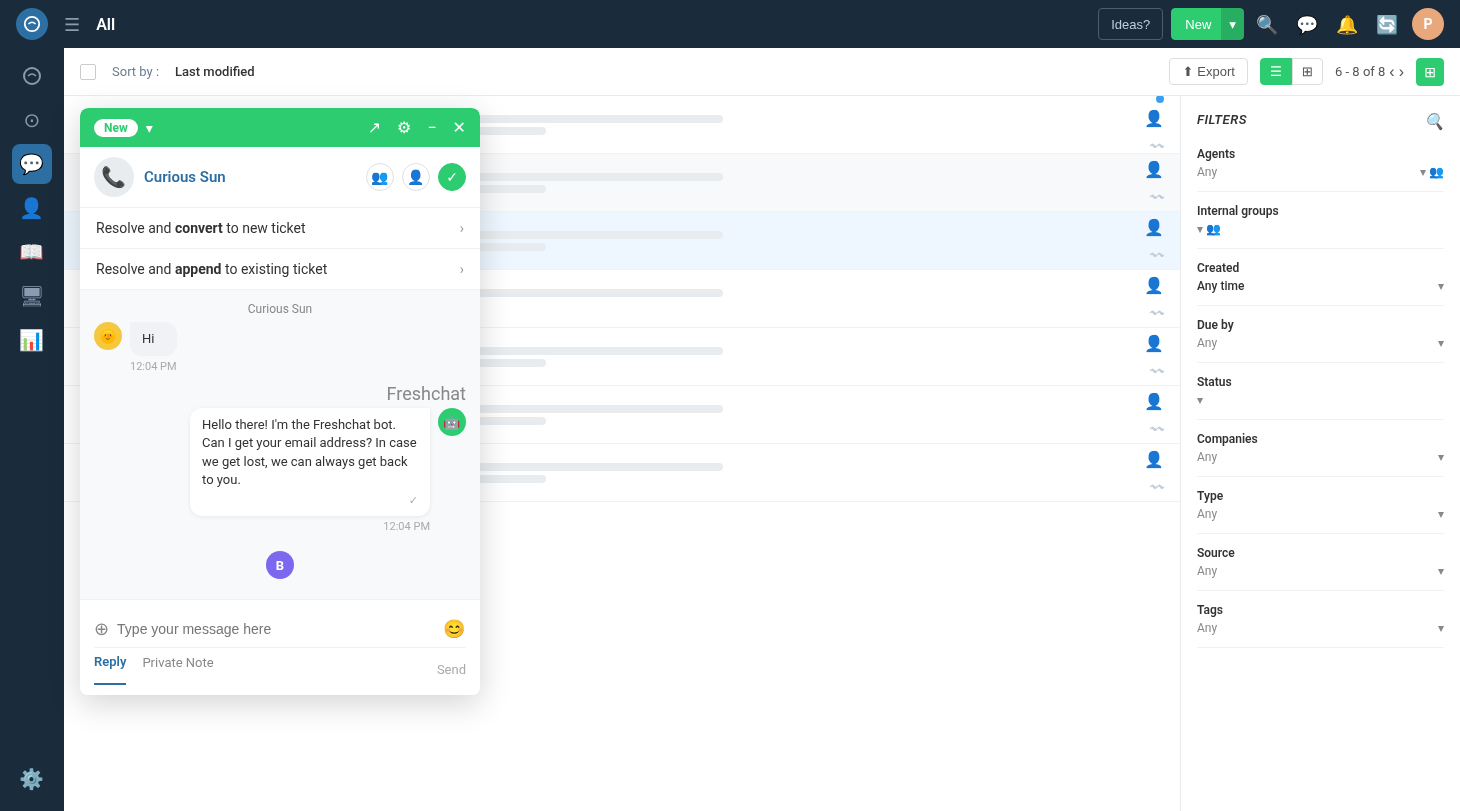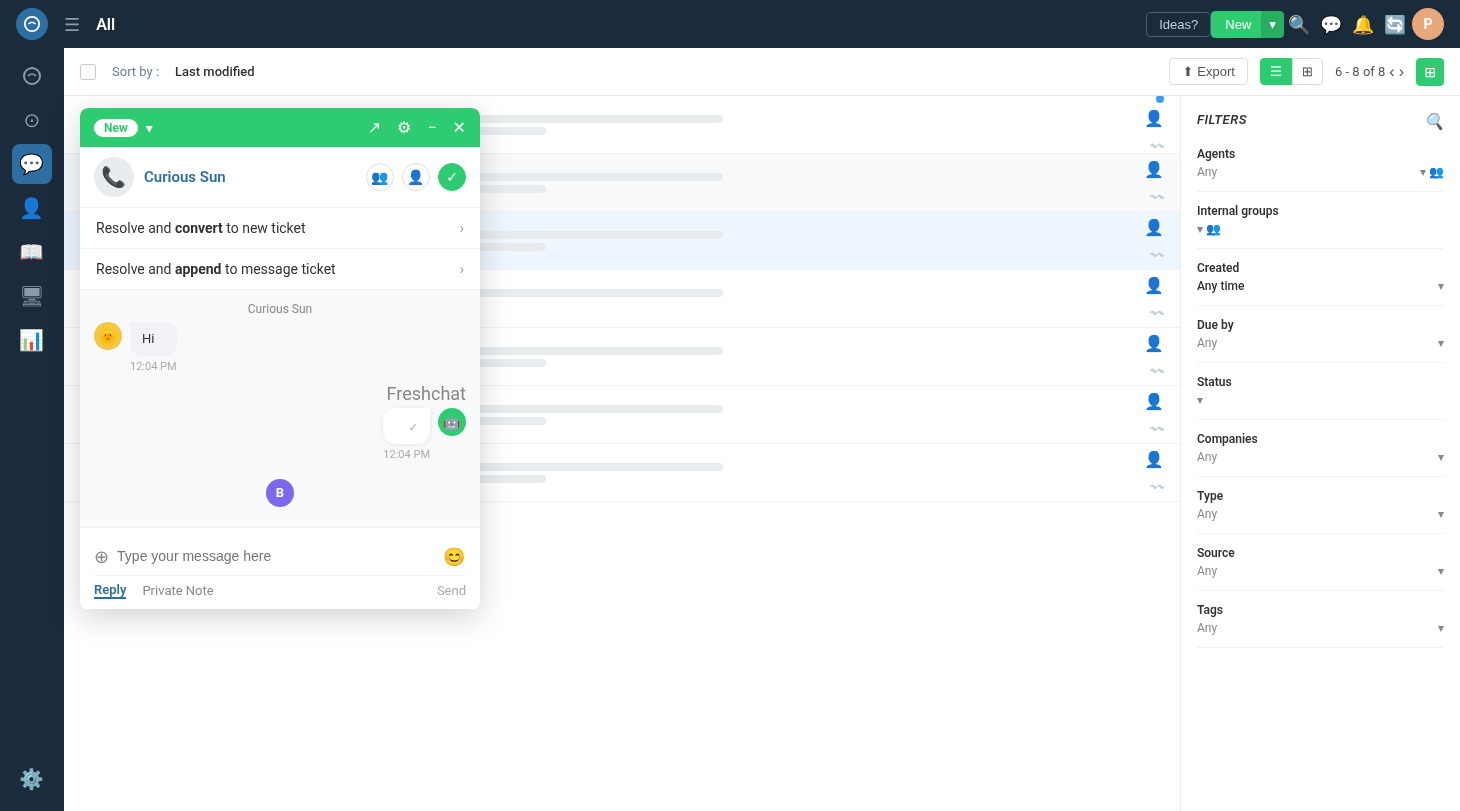--- a/index.html
+++ b/index.html
@@ -5,21 +5,21 @@
     * { box-sizing: border-box; margin: 0; padding: 0; }
     body { font-family: -apple-system, BlinkMacSystemFont, 'Segoe UI', Roboto, sans-serif; background: #f5f7fb; width: 1460px; height: 811px; overflow: hidden; }
 
     
     .navbar {
       display: flex; align-items: center; background: #1a2b3c; height: 48px; padding: 0 16px; position: relative; z-index: 100;
     }
     .navbar-logo { width: 32px; height: 32px; background: #2d6fa3; border-radius: 50%; display: flex; align-items: center; justify-content: center; color: white; font-weight: bold; font-size: 14px; margin-right: 16px; }
     .navbar-menu-icon { color: #8a9bb0; font-size: 18px; cursor: pointer; margin-right: 16px; }
     .navbar-title { color: white; font-size: 16px; font-weight: 600; flex: 1; }
-    .navbar-right { display: flex; align-items: center; }
+    .navbar-right { display: flex; gap: 8px; }
     .ideas-btn { background: transparent; border: 1px solid #4a5e70; color: #c0cdd8; padding: 4px 12px; border-radius: 4px; font-size: 13px; cursor: pointer; }
     .new-btn { background: #2ecc71; color: white; border: none; padding: 6px 14px; border-radius: 4px; font-size: 13px; cursor: pointer; font-weight: 500; display: flex; align-items: center; gap: 4px; }
     .new-btn-dropdown { background: #27ae60; color: white; border: none; padding: 6px 8px; border-radius: 0 4px 4px 0; cursor: pointer; margin-left: -4px; }
     .nav-icon { color: #8a9bb0; font-size: 18px; cursor: pointer; width: 32px; height: 32px; display: flex; align-items: center; justify-content: center; }
     .avatar-circle { width: 32px; height: 32px; border-radius: 50%; background: #e8a87c; display: flex; align-items: center; justify-content: center; color: white; font-weight: bold; font-size: 14px; }
 
     
     .sidebar { position: absolute; left: 0; top: 48px; width: 64px; height: 763px; background: #1a2b3c; display: flex; flex-direction: column; align-items: center; padding: 8px 0; z-index: 50; }
     .sidebar-item { width: 40px; height: 40px; display: flex; align-items: center; justify-content: center; border-radius: 8px; cursor: pointer; margin-bottom: 4px; color: #8a9bb0; font-size: 18px; }
     .sidebar-item.active { background: #2d6fa3; color: white; }
@@ -110,21 +110,21 @@
     .typing-row { display: flex; align-items: center; justify-content: center; padding: 8px; }
     .typing-avatar-b { width: 28px; height: 28px; border-radius: 50%; background: #7b68ee; display: flex; align-items: center; justify-content: center; color: white; font-size: 13px; font-weight: bold; }
 
     
     .chat-input-area { padding: 10px 14px; border-top: 1px solid #f0f2f5; background: white; }
     .chat-input-row { display: flex; align-items: center; gap: 8px; padding: 8px 0; border-bottom: 1px solid #f0f2f5; margin-bottom: 6px; }
     .chat-plus-icon { color: #888; font-size: 18px; cursor: pointer; }
     .chat-input-field { flex: 1; border: none; outline: none; font-size: 14px; color: #aaa; background: transparent; }
     .chat-emoji-icon { color: #888; font-size: 18px; cursor: pointer; }
     .chat-tabs { display: flex; gap: 16px; align-items: center; }
-    .chat-tab { font-size: 13px; color: #888; cursor: pointer; padding-bottom: 0; }
+    .chat-tab { font-size: 13px; color: #888; cursor: pointer; padding-bottom: 14px; }
     .chat-tab.active { color: #2d6fa3; border-bottom: 2px solid #2d6fa3; font-weight: 600; }
     .chat-send { margin-left: auto; font-size: 13px; color: #aaa; cursor: pointer; }
   </style>
 </head>
 <body>
 
 <div class="navbar">
   <div class="navbar-logo">
     <svg width="18" height="18" viewBox="0 0 20 20" fill="white">
         <circle cx="10" cy="10" r="8" fill="none" stroke="white" stroke-width="2"></circle>
@@ -390,21 +390,21 @@
 
   <div class="resolve-dropdown">
     <div class="resolve-option">
       <span>
         <span>Resolve and </span><strong>convert</strong><span> to new ticket</span>
       </span>
       <span class="arrow">›</span>
     </div>
     <div class="resolve-option">
       <span>
-        <span>Resolve and </span><strong>append</strong><span> to message ticket</span>
+        <span>Resolve and </span><strong>append</strong><span> to existing ticket</span>
       </span>
       <span class="arrow">›</span>
     </div>
   </div>
 
   <div class="chat-messages">
     <div class="sender-label">Curious Sun</div>
 
     <div class="msg-row user">
       <div class="msg-avatar-small" style="background:#f5c842;font-size:16px;">🌞</div>
@@ -414,20 +414,21 @@
         </div>
         <div class="msg-time left">12:04 PM</div>
       </div>
     </div>
 
     <div style="margin-bottom:8px;">
       <div class="freshchat-label">Freshchat</div>
       <div class="msg-row bot">
         <div>
           <div class="msg-bubble bot-bubble">
+            <span>Hello there! I'm the Freshchat bot. Can I get your email address? In case we get lost, we can always get back to you.</span>
             <div style="text-align:right;margin-top:4px;color:#aaa;font-size:11px;">✓</div>
           </div>
           <div class="msg-time">12:04 PM</div>
         </div>
         <div class="bot-avatar">🤖</div>
       </div>
     </div>
 
     <div class="typing-row">
       <div class="typing-avatar-b">B</div>

